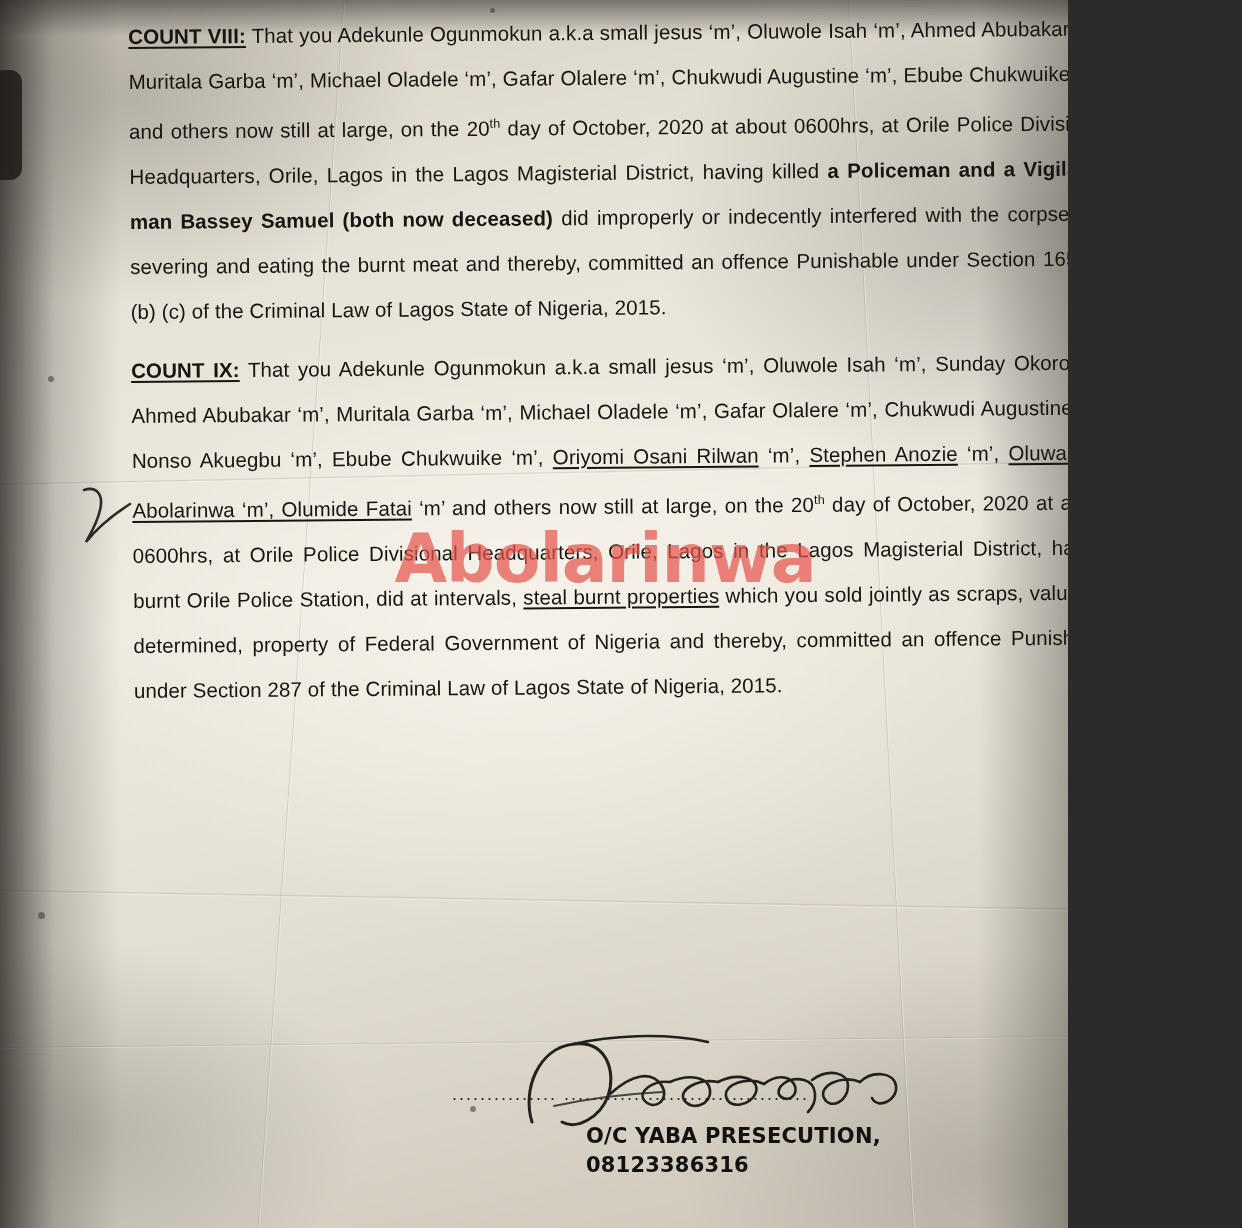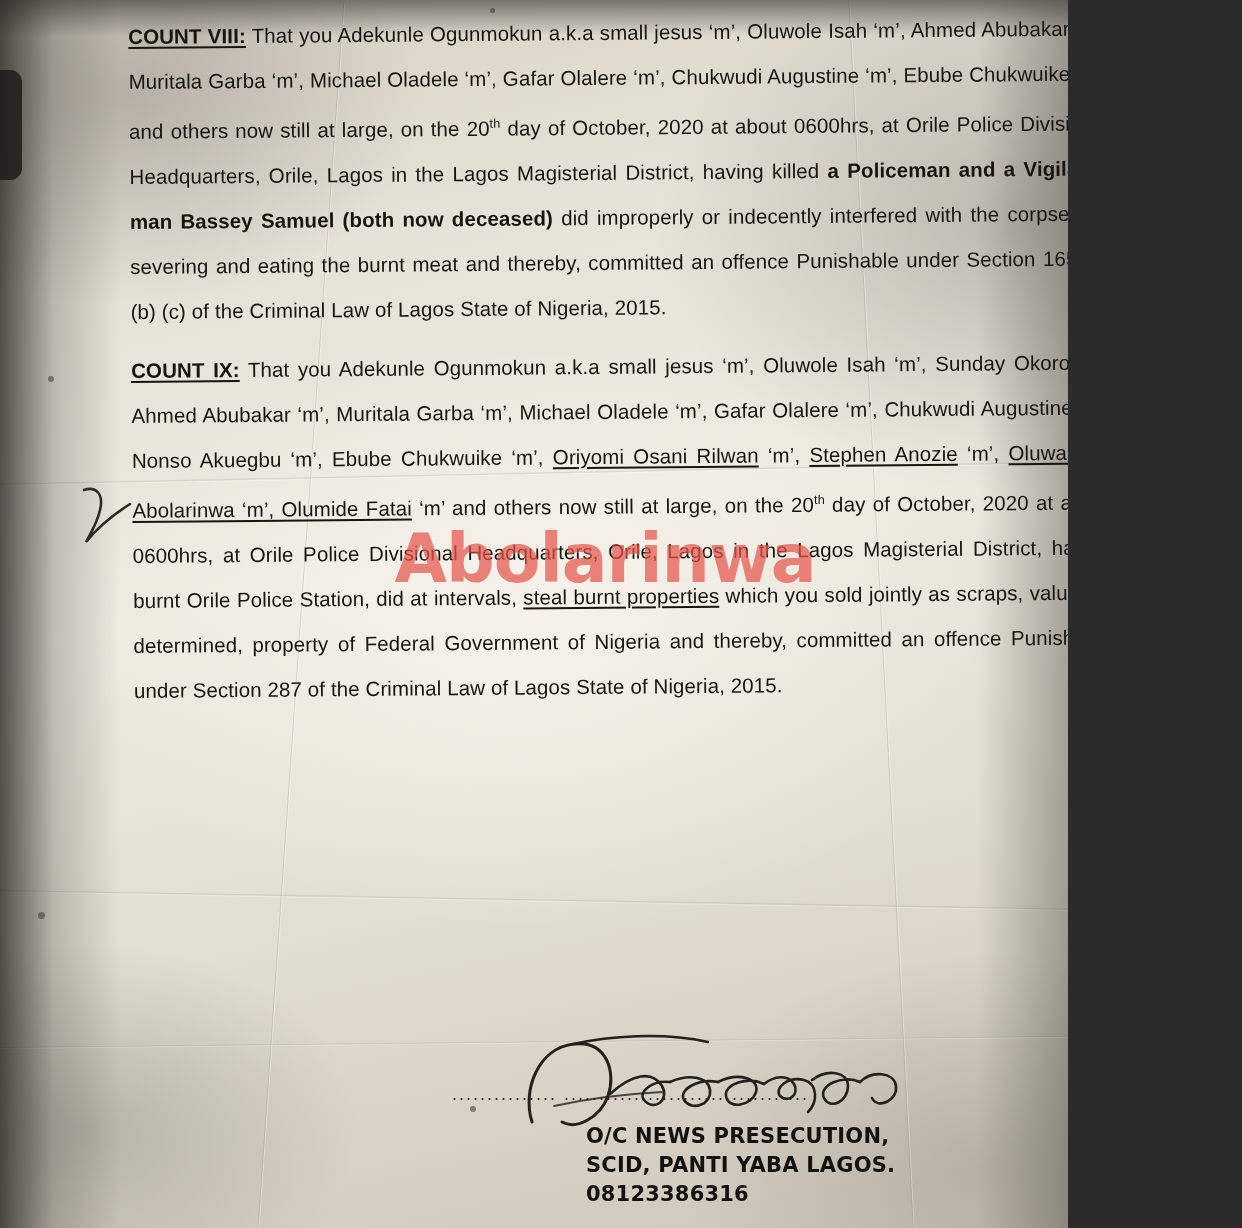--- a/index.html
+++ b/index.html
@@ -212,17 +212,16 @@
     <path d="M98 64 C 120 44, 140 40, 150 56 C 158 70, 142 82, 132 70 C 126 62, 140 50, 158 52" fill="none" stroke="#23211d" stroke-width="2.6" stroke-linecap="round"></path>
     <path d="M158 52 C 176 44, 196 46, 198 60 C 200 74, 180 82, 172 70 C 166 60, 186 48, 206 52" fill="none" stroke="#23211d" stroke-width="2.6" stroke-linecap="round"></path>
     <path d="M206 52 C 226 42, 248 48, 244 62 C 240 76, 216 80, 214 66 C 212 54, 236 46, 252 54" fill="none" stroke="#23211d" stroke-width="2.6" stroke-linecap="round"></path>
     <path d="M252 54 C 262 46, 276 44, 282 54 C 288 64, 276 74, 268 66 C 262 58, 276 46, 292 50 C 306 54, 306 72, 296 82" fill="none" stroke="#23211d" stroke-width="2.6" stroke-linecap="round"></path>
     <path d="M300 50 C 316 38, 336 42, 336 56 C 336 72, 318 80, 312 68 C 306 56, 330 44, 348 52" fill="none" stroke="#23211d" stroke-width="2.6" stroke-linecap="round"></path>
     <path d="M348 52 C 360 40, 382 42, 384 56 C 386 70, 366 80, 360 68" fill="none" stroke="#23211d" stroke-width="2.6" stroke-linecap="round"></path>
     <path d="M42 76 C 70 70, 110 64, 150 62" fill="none" stroke="#23211d" stroke-width="1.8" stroke-linecap="round" opacity="0.8"></path>
   </svg>
 
   <div class="sig-block">
-    <div>O/C NEWS PRESECUTION,</div>
-    <div>SCID, PANTI YABA LAGOS.</div>
+    <div>O/C YABA PRESECUTION,</div>
     <div>08123386316</div>
   </div>
 </div>
 
 </body></html>

